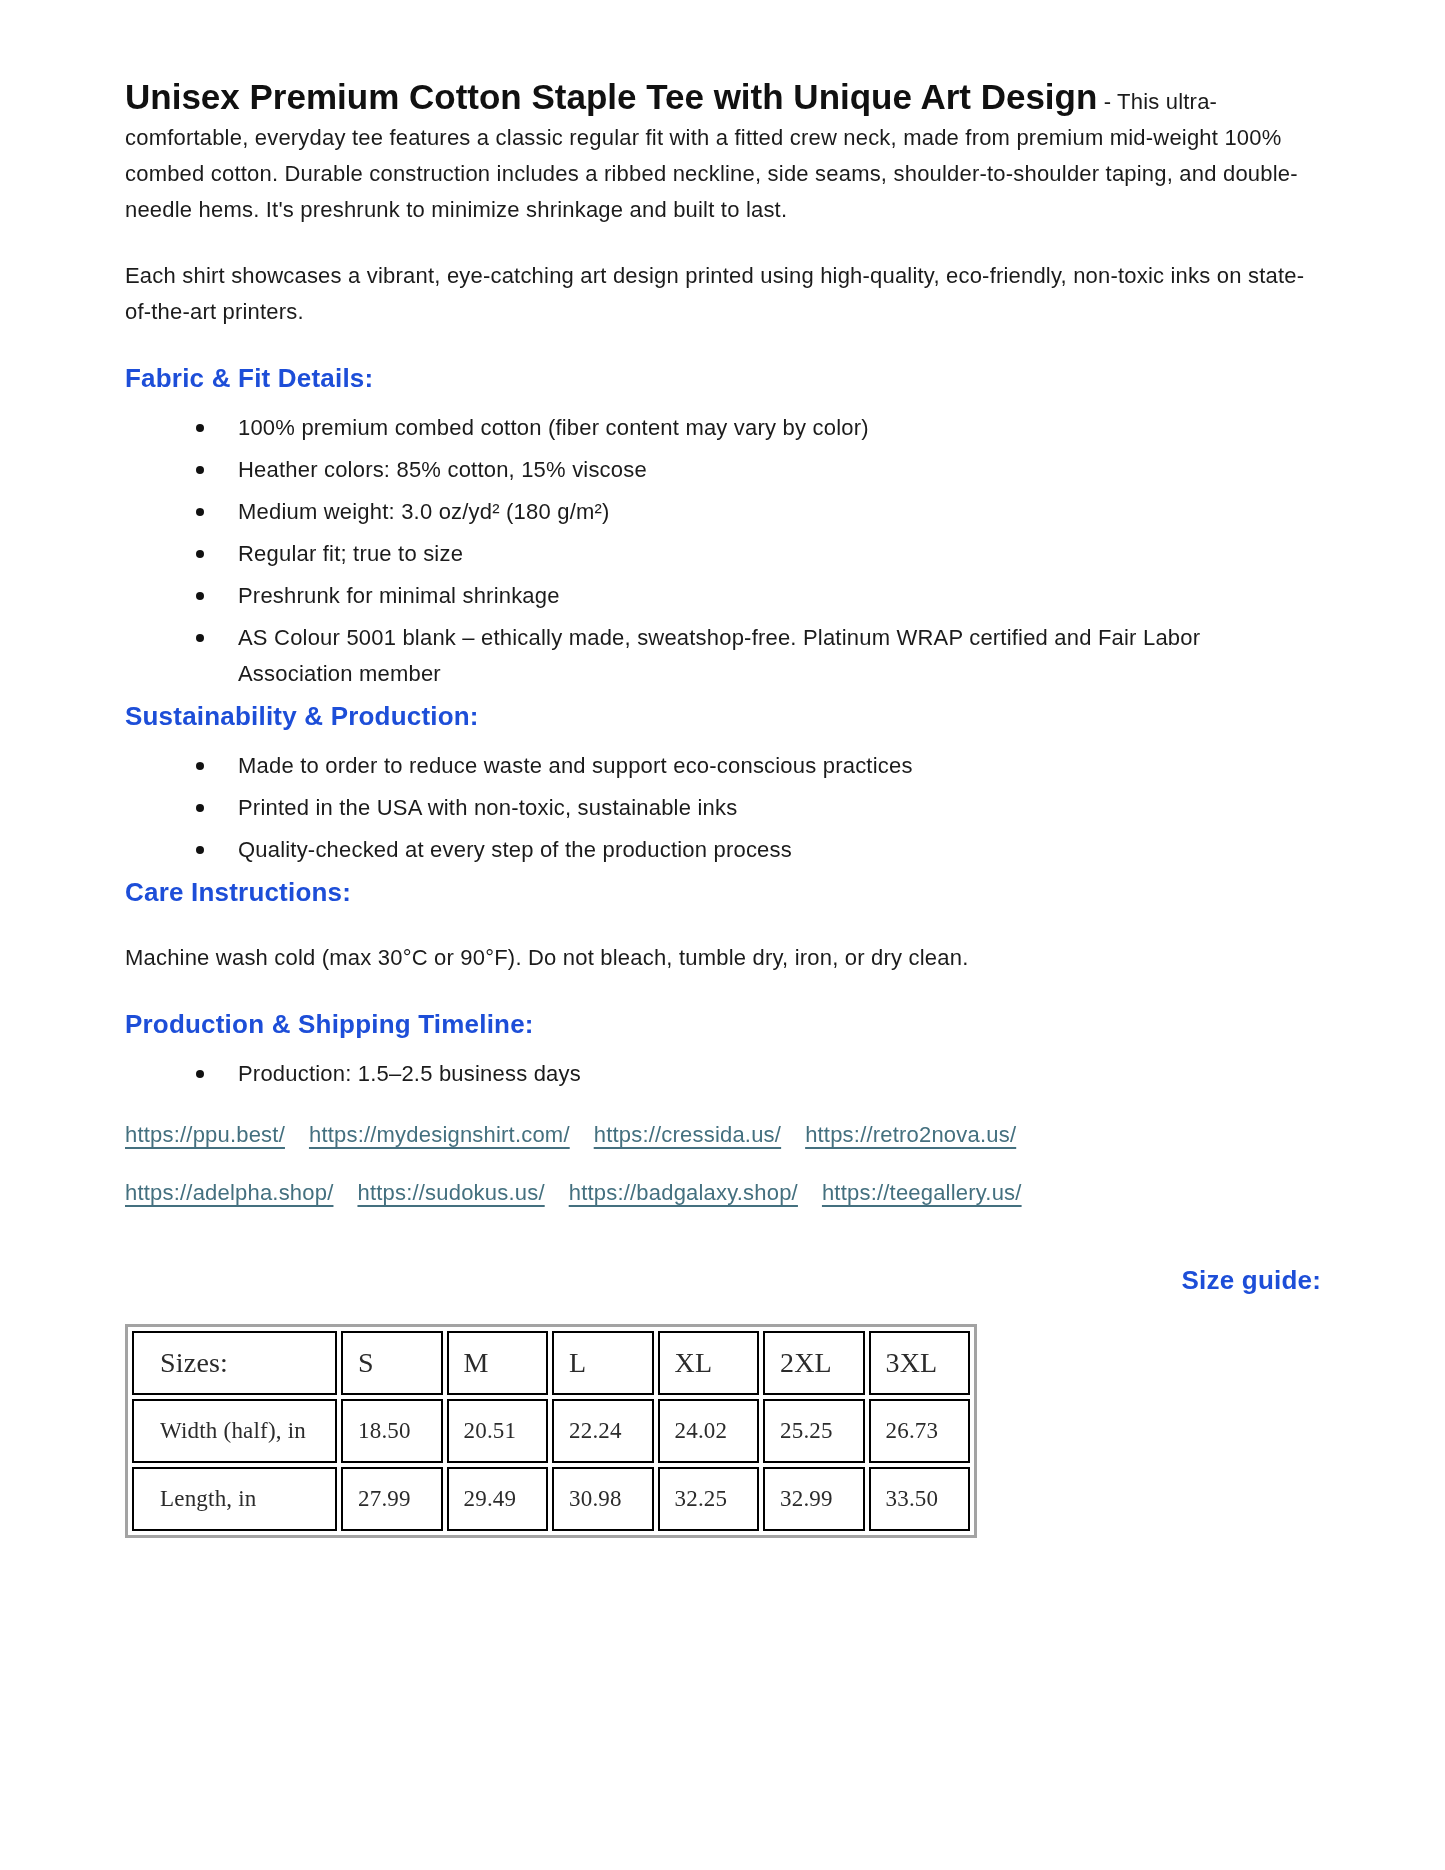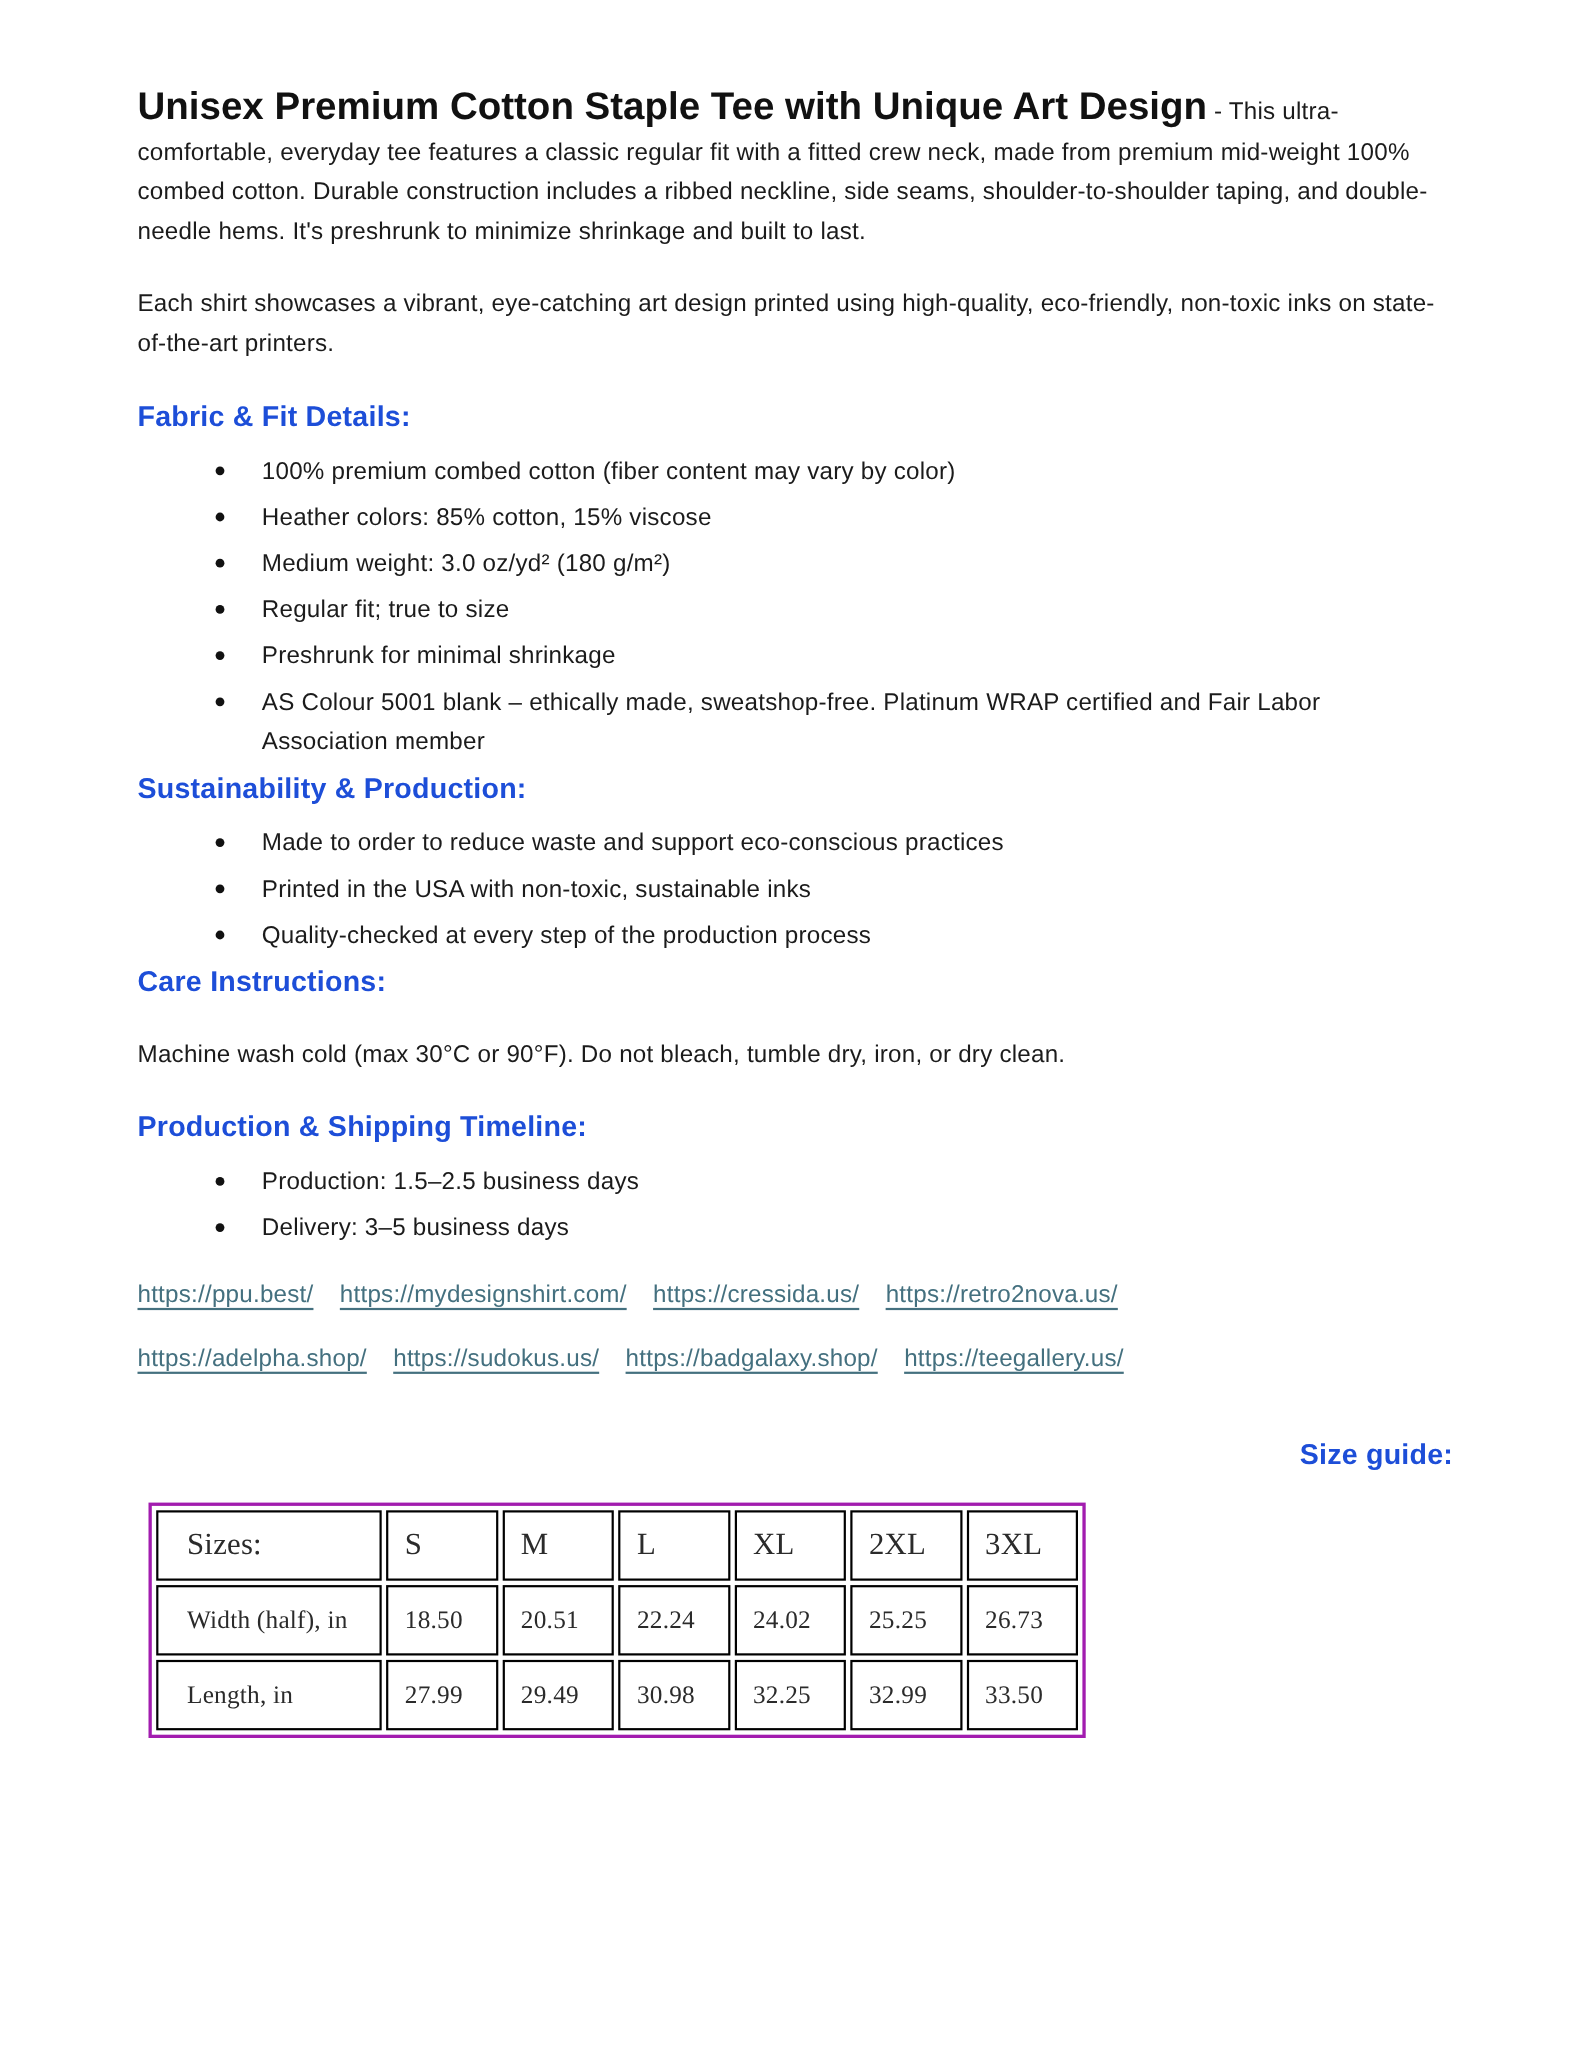--- a/index.html
+++ b/index.html
@@ -71,24 +71,23 @@
     text-underline-offset: 5px;
     cursor: pointer;
     margin-right: 24px;
   }
   table.size-table {
     margin-top: 26px;
     width: 852px;
     table-layout: fixed;
     border-collapse: separate;
     border-spacing: 4px;
-    border: 3px solid #a21caf;
+    border: 3px solid #a3a3a3;
     font-family: "Liberation Serif", serif;
     color: #2b2b2b;
-    margin-left: 10px;
   }
   table.size-table td {
     border: 2px solid #000000;
     height: 64px;
     padding: 8px 8px 8px 15px;
     font-size: 23px;
     line-height: 28px;
     vertical-align: middle;
     background: #ffffff;
   }
@@ -124,21 +123,20 @@
     <li>Printed in the USA with non-toxic, sustainable inks</li>
     <li>Quality-checked at every step of the production process</li>
   </ul>
 
   <h3>Care Instructions:</h3>
   <p>Machine wash cold (max 30°C or 90°F). Do not bleach, tumble dry, iron, or dry clean.</p>
 
   <h3>Production &amp; Shipping Timeline:</h3>
   <ul>
     <li>Production: 1.5–2.5 business days</li>
-    <li>Delivery: 3–5 business days</li>
   </ul>
 
   <p class="links-row">
     <a class="doc-link">https://ppu.best/</a><a class="doc-link">https://mydesignshirt.com/</a><a class="doc-link">https://cressida.us/</a><a class="doc-link">https://retro2nova.us/</a><br>
     <a class="doc-link">https://adelpha.shop/</a><a class="doc-link">https://sudokus.us/</a><a class="doc-link">https://badgalaxy.shop/</a><a class="doc-link">https://teegallery.us/</a>
   </p>
 
   <h3 class="size-guide-heading">Size guide:</h3>
 
   <table class="size-table">

